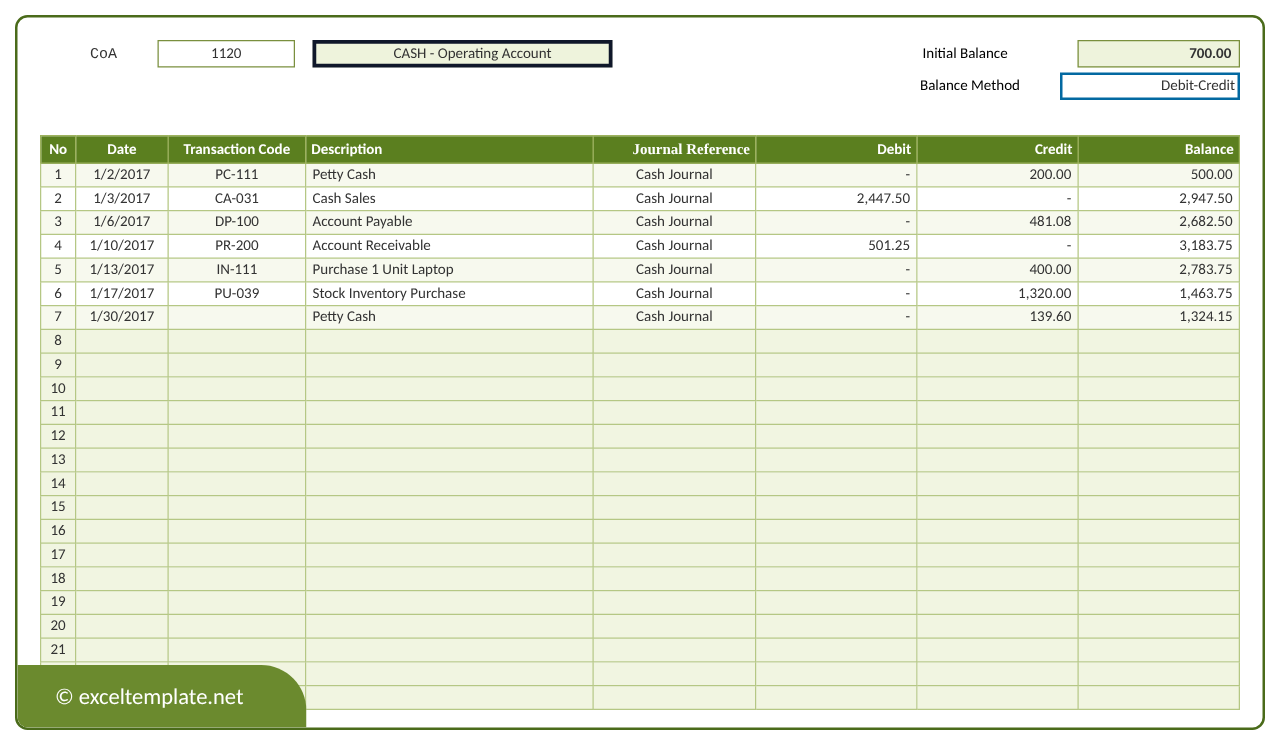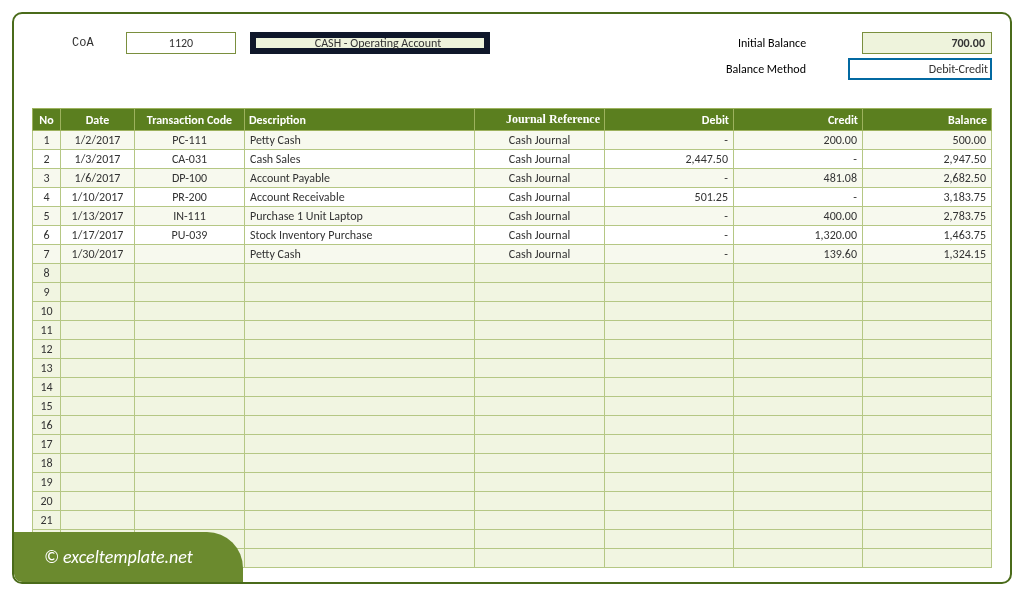--- a/index.html
+++ b/index.html
@@ -41,21 +41,21 @@
     border: 1px solid #7a8f3e;
     background: #fff;
     width: 110px;
     height: 22px;
     display: flex;
     align-items: center;
     justify-content: center;
     color: #333;
   }
   .acct-name {
-    border: 6px solid #0f172a;
+    border: 3px solid #0f172a;
     background: #eef3dc;
     width: 240px;
     height: 22px;
     display: flex;
     align-items: center;
     justify-content: center;
     color: #333;
     padding-left: 16px;
   }
   .spacer-flex { flex: 1; }
@@ -68,21 +68,21 @@
     display: flex;
     align-items: center;
     justify-content: flex-end;
     padding: 0 6px;
     color: #333;
     font-weight: bold;
   }
   .header-row2 {
     display: flex;
     align-items: center;
-    gap: 12px;
+    gap: 2px;
     padding-left: 40px;
   }
   .bm-box {
     border: 2px solid #0369a1;
     background: #fff;
     width: 144px;
     height: 22px;
     display: flex;
     align-items: center;
     justify-content: flex-end;
@@ -133,21 +133,20 @@
   td.center { text-align: center; }
 
   
   .watermark {
     position: absolute;
     bottom: 0;
     left: 0;
     background: #6b8a2e;
     color: #fff;
     font-size: 18px;
-    font-style: italic;
     font-family: Calibri, Arial, sans-serif;
     padding: 14px 50px 14px 30px;
     border-top-right-radius: 36px;
     border-bottom-left-radius: 8px;
   }
 </style>
 </head>
 <body>
 
 <div class="frame">

